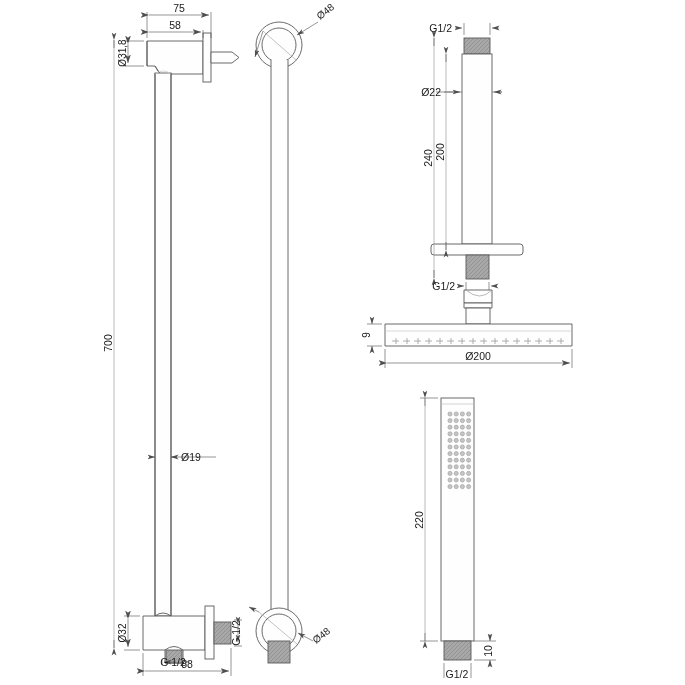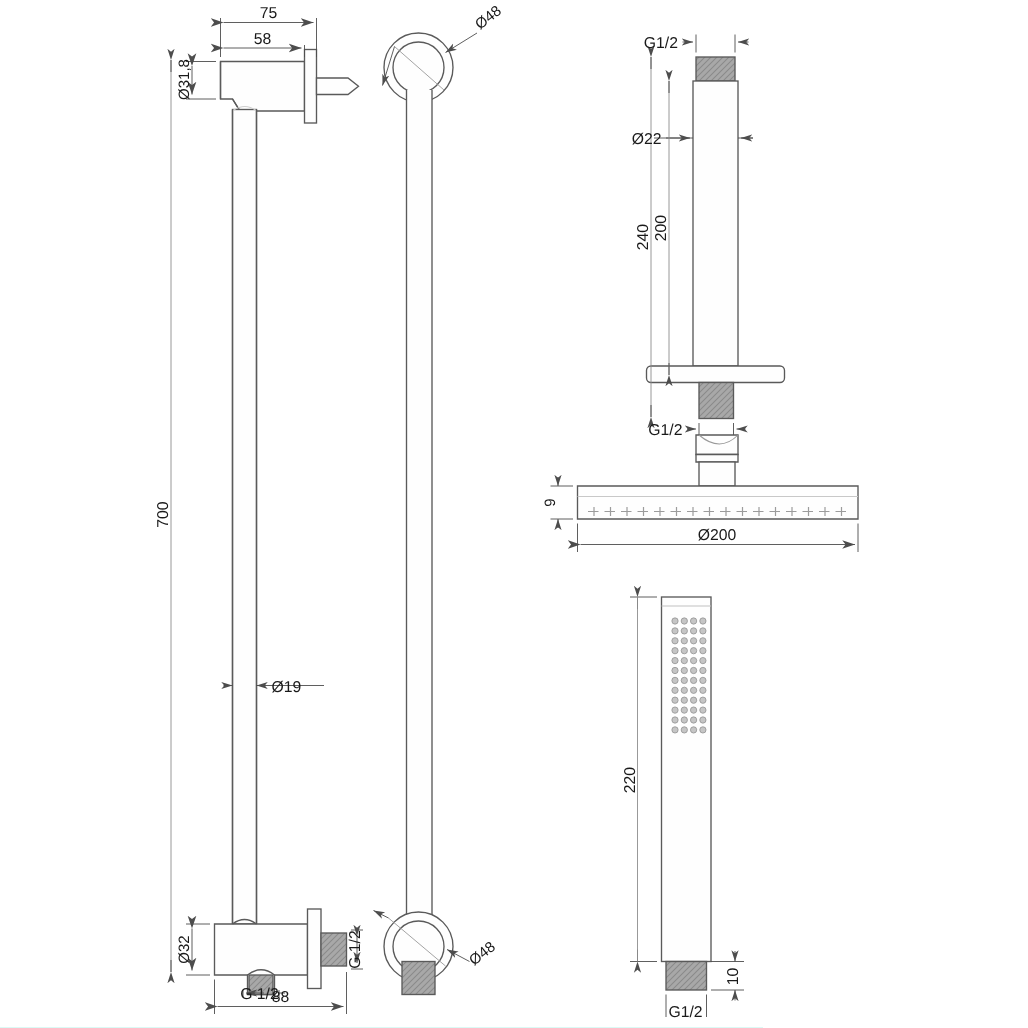--- a/index.html
+++ b/index.html
@@ -7,21 +7,21 @@
     padding: 0;
     background: #ffffff;
   }
   body {
     font-family: "Liberation Sans", sans-serif;
   }
   #sheet {
     position: relative;
     width: 685px;
     height: 685px;
-    background: #5eead4;
+    background: #fdba74;
     overflow: hidden;
   }
   #sheet svg {
     display: block;
   }
   text {
     font-family: "Liberation Sans", sans-serif;
     fill: #1a1a1a;
   }
 </style>

